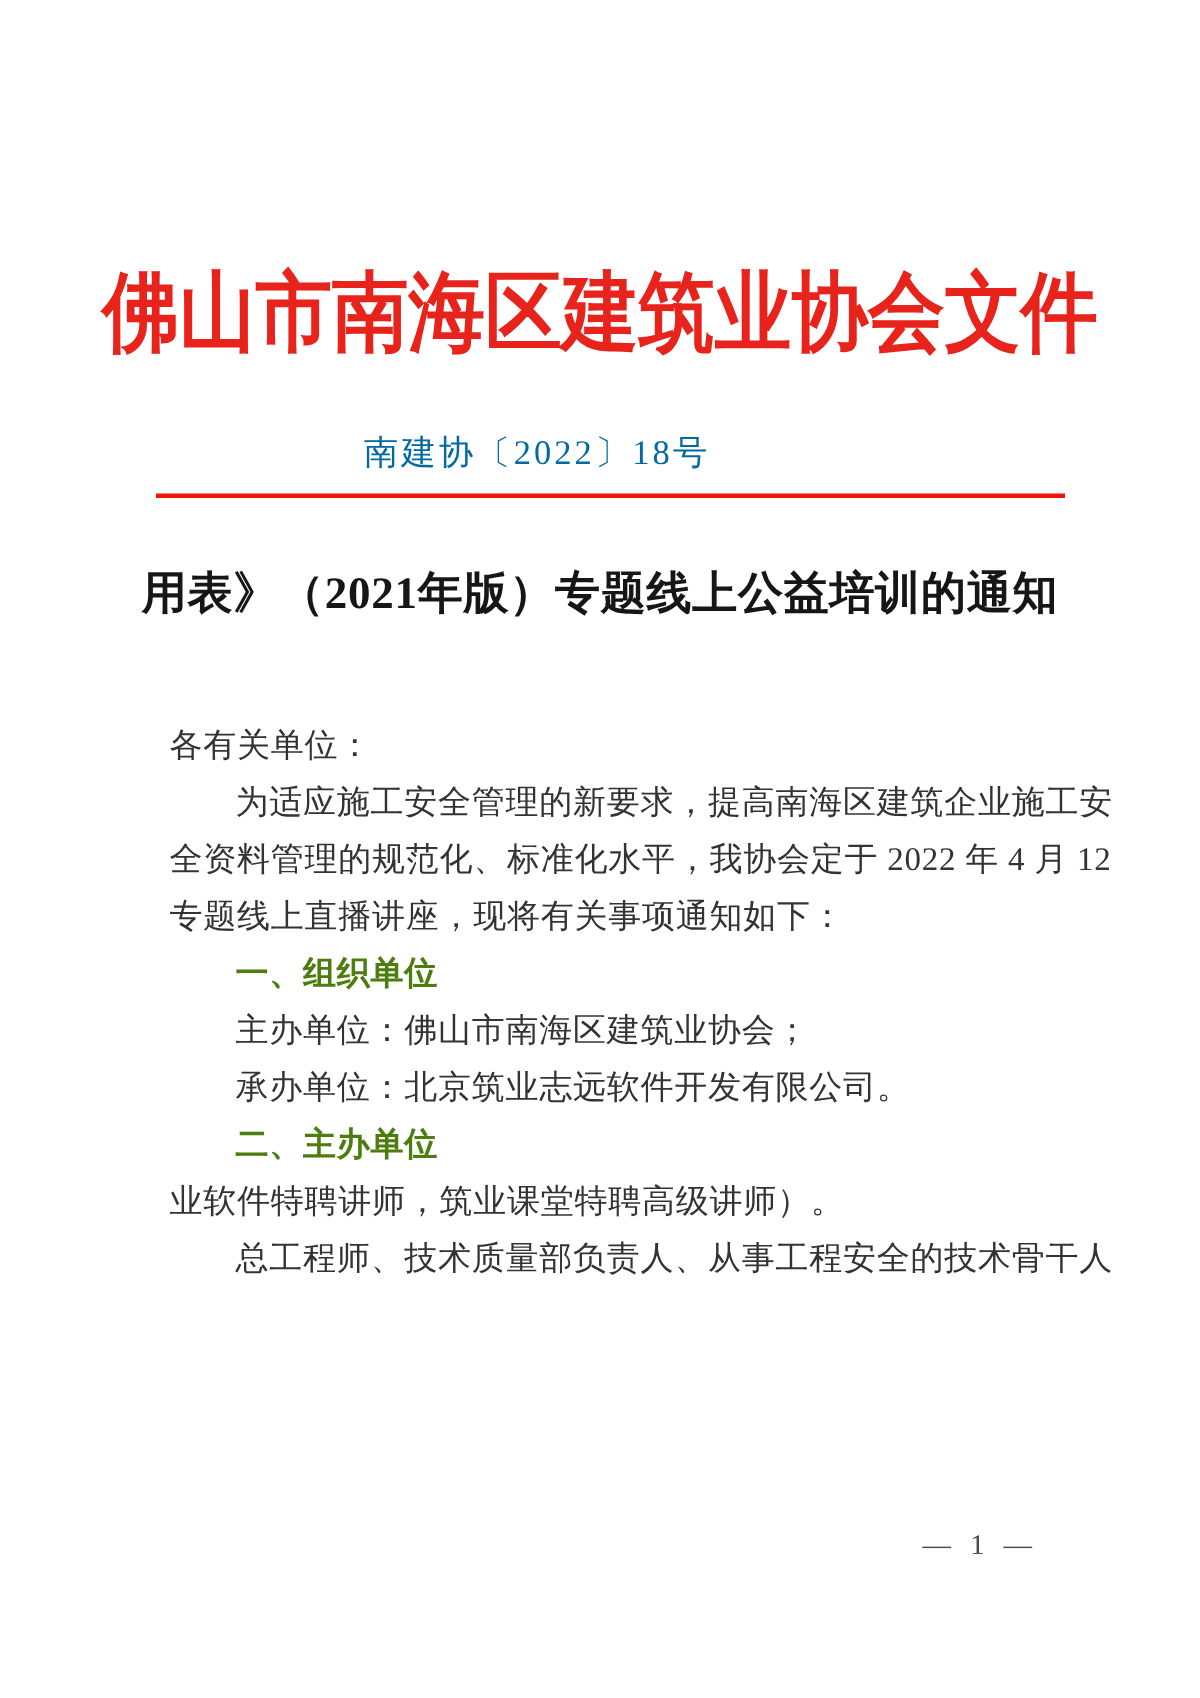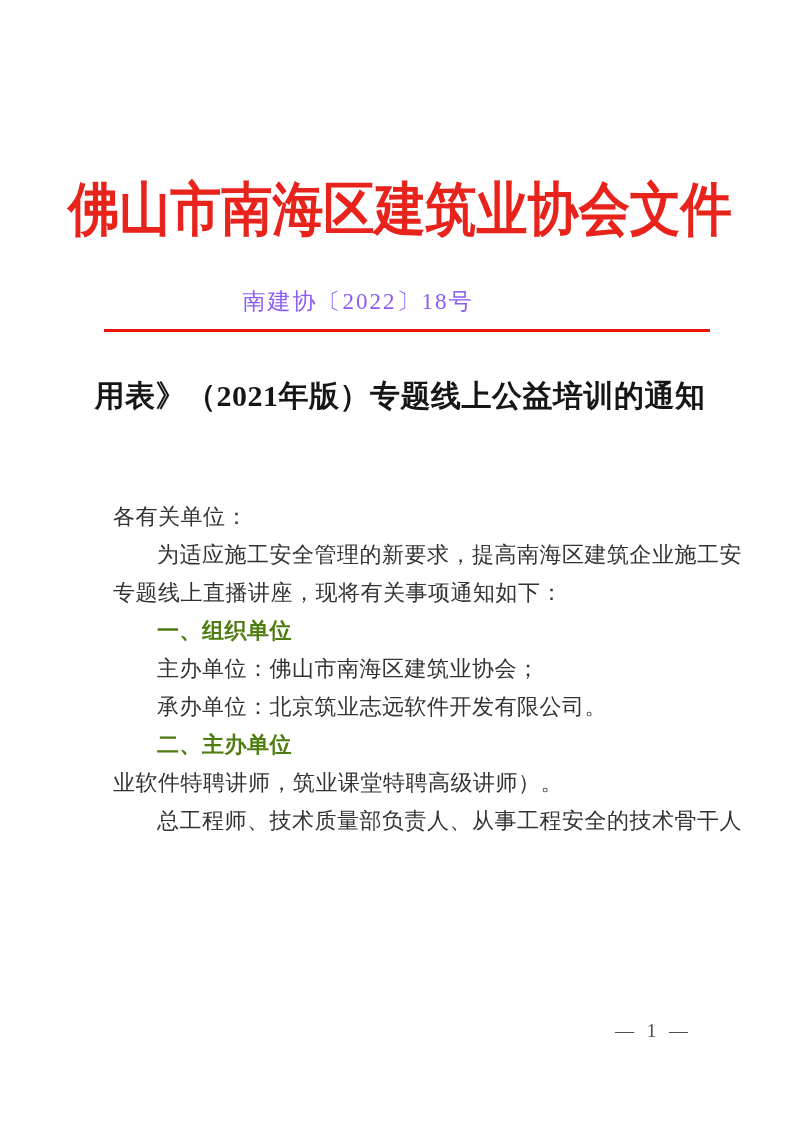--- a/index.html
+++ b/index.html
@@ -37,21 +37,21 @@
   }
   
   .doc-number {
     position: absolute;
     top: 286px;
     left: 0;
     width: 716px;
     text-align: center;
     font-size: 23px;
     letter-spacing: 2px;
-    color: #8b5cf6;
+    color: #0369a1;
     white-space: nowrap;
   }
   
   .red-rule {
     position: absolute;
     top: 329px;
     left: 104px;
     width: 606px;
     height: 3px;
     background: #ef1509;
@@ -66,21 +66,21 @@
     font-weight: bold;
     font-size: 30px;
     line-height: 43px;
     color: #161616;
     letter-spacing: 0.5px;
     white-space: nowrap;
   }
   
   .body-block {
     position: absolute;
-    top: 498px;
+    top: 478px;
     left: 113px;
     width: 597px;
     font-size: 22px;
     color: #333333;
   }
   .line {
     height: 38px;
     line-height: 38px;
     white-space: nowrap;
     letter-spacing: 0.5px;
@@ -117,20 +117,21 @@
 
   <div class="red-rule"></div>
 
   <div class="doc-title">
     <div>用表》（2021年版）专题线上公益培训的通知</div>
   </div>
 
   <div class="body-block">
     <div class="line">各有关单位：</div>
     <div class="line indent">为适应施工安全管理的新要求，提高南海区建筑企业施工安</div>
+    <div class="line">全资料管理的规范化、标准化水平，我协会定于 2022 年 4 月 12</div>
     <div class="line">专题线上直播讲座，现将有关事项通知如下：</div>
     <div class="line indent heading">一、组织单位</div>
     <div class="line indent">主办单位：佛山市南海区建筑业协会；</div>
     <div class="line indent">承办单位：北京筑业志远软件开发有限公司。</div>
     <div class="line indent heading">二、主办单位</div>
     <div class="line">业软件特聘讲师，筑业课堂特聘高级讲师）。</div>
     <div class="line indent">总工程师、技术质量部负责人、从事工程安全的技术骨干人</div>
   </div>
 
   <div class="page-number">— 1 —</div>

